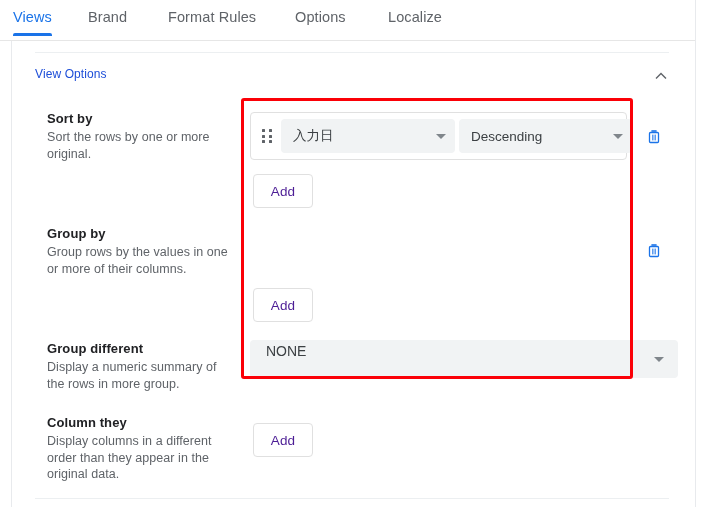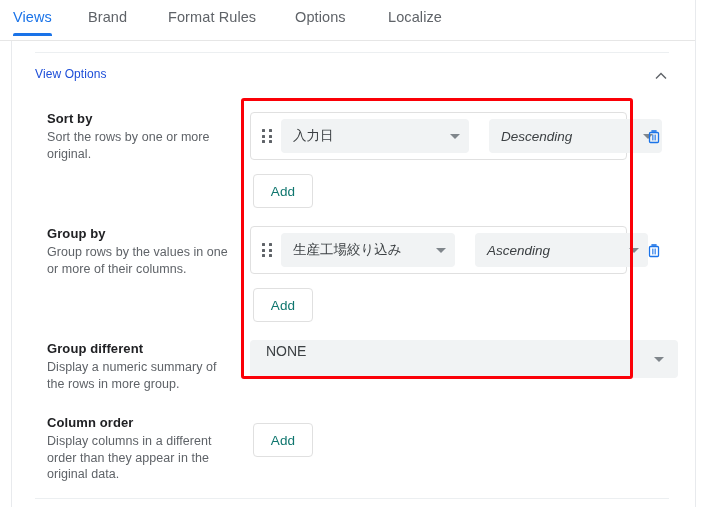--- a/index.html
+++ b/index.html
@@ -126,37 +126,37 @@
     overflow: hidden;
   }
   .sel .caret {
     position: absolute; right: 9px; top: 50%; margin-top: -2px;
     width: 0; height: 0;
     border-left: 5px solid transparent;
     border-right: 5px solid transparent;
     border-top: 5px solid #80868b;
   }
   .sel-col { flex: 0 0 auto; }
-  .sel-dir { flex: 0 0 auto; margin-left: 20px; font-style: italic; }
+  .sel-dir { flex: 0 0 auto; margin-left: 4px; }
 
   .trash-btn {
     position: absolute;
     width: 22px; height: 22px;
     cursor: pointer;
     display:flex; align-items:center; justify-content:center;
   }
   .trash-btn svg { display:block; }
 
   
   .add-btn {
     position: absolute;
     border: 1px solid #e0e0e0;
     border-radius: 4px;
     background: #fff;
-    color: #0f766e;
+    color: #4c1d95;
     font-size: 13.5px;
     font-weight: 500;
     display: flex; align-items: center; justify-content: center;
     cursor: pointer;
     letter-spacing: .2px;
   }
 
   
   .wide-sel {
     position: absolute;
@@ -238,21 +238,21 @@
     <span class="drag-handle">
       <span class="dots">
           <i></i>
           <i></i>
           <i></i>
           <i></i>
           <i></i>
           <i></i>
         </span>
     </span>
-    <div class="sel sel-col" style="width:188px;">
+    <div class="sel sel-col" style="width:174px;">
       <span>入力日</span>
       <span class="caret"></span>
     </div>
     <div class="sel sel-dir" style="width:173px;">
       <span>Descending</span>
       <span class="caret"></span>
     </div>
   </div>
 
   <div class="trash-btn" style="top:125px; left:643px;">
@@ -266,40 +266,20 @@
 
   <div class="add-btn" style="top:174px; left:253px; width:60px; height:34px;">
     <span>Add</span>
   </div>
 
   <div class="row-label" style="top:225px;">
     <div class="lbl">Group by</div>
     <div class="desc">Group rows by the values in one or more of their columns.</div>
   </div>
 
-  <div class="rule-box" style="top:226px; left:250px; width:377px; height:48px;">
-    <span class="drag-handle">
-      <span class="dots">
-          <i></i>
-          <i></i>
-          <i></i>
-          <i></i>
-          <i></i>
-          <i></i>
-        </span>
-    </span>
-    <div class="sel sel-col" style="width:174px; padding-right:28px;">
-      <span>生産工場絞り込み</span>
-      <span class="caret"></span>
-    </div>
-    <div class="sel sel-dir" style="width:173px;">
-      <span>Ascending</span>
-      <span class="caret"></span>
-    </div>
-  </div>
 
   <div class="trash-btn" style="top:239px; left:643px;">
     <svg width="16" height="16" viewBox="0 0 16 16">
       <rect x="3.5" y="4.5" width="9" height="10" rx="1" fill="none" stroke="#1a73e8" stroke-width="1.3"></rect>
       <rect x="5.4" y="2.2" width="5.2" height="1.6" fill="#1a73e8"></rect>
       <rect x="6.3" y="6.6" width="1.1" height="5.8" fill="#1a73e8"></rect>
       <rect x="8.6" y="6.6" width="1.1" height="5.8" fill="#1a73e8"></rect>
     </svg>
   </div>
 
@@ -311,21 +291,21 @@
     <div class="lbl">Group different</div>
     <div class="desc">Display a numeric summary of the rows in more group.</div>
   </div>
 
   <div class="wide-sel" style="top:340px; left:250px; width:428px;">
     <span>NONE</span>
     <span class="caret"></span>
   </div>
 
   <div class="row-label" style="top:414px;">
-    <div class="lbl">Column order</div>
+    <div class="lbl">Column they</div>
     <div class="desc">Display columns in a different order than they appear in the original data.</div>
   </div>
 
   <div class="add-btn" style="top:423px; left:253px; width:60px; height:34px;">
     <span>Add</span>
   </div>
 
   <div class="annot-rect" style="top:98px; left:241px; width:392px; height:281px;"></div>
 
   <div class="right-gutter"></div>

